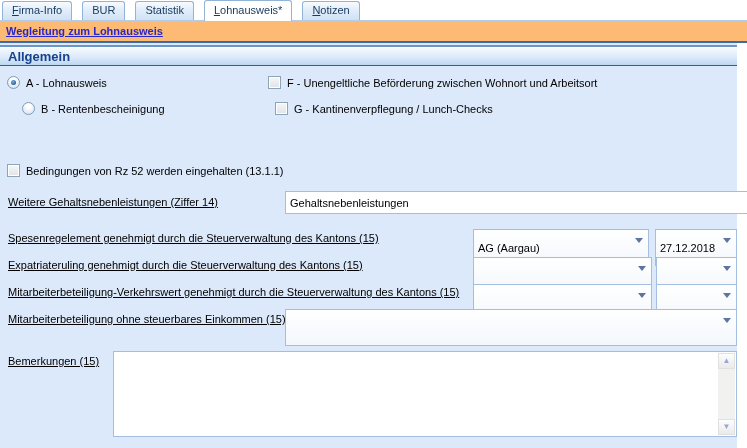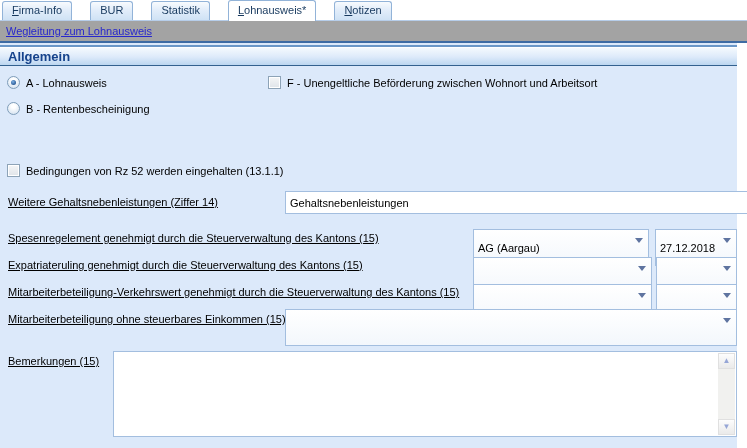--- a/index.html
+++ b/index.html
@@ -4,32 +4,32 @@
 <style>
   html,body { margin:0; padding:0; background:#ffffff; }
   body { width:747px; height:448px; overflow:hidden;
          font-family:"Liberation Sans", sans-serif; font-size:11px; color:#000; }
   .screen { position:relative; width:747px; height:448px; background:#ffffff; }
 
   
   .tabbar { position:absolute; top:0; left:0; right:0; height:21px;
             background:#ffffff; display:flex; align-items:flex-end; padding-left:2px;
             border-bottom:1px solid #b6cde9; box-sizing:border-box; }
-  .tab { position:relative; height:18px; line-height:17px; padding:0 9px; margin-right:18px;
+  .tab { position:relative; height:18px; line-height:17px; padding:0 9px; margin-right:10px;
          background:linear-gradient(#f8fbfe,#e2edfa 45%,#cfe2f5);
          border:1px solid #92b3d8; border-bottom:none; border-radius:3px 3px 0 0;
          color:#17395e; cursor:default; white-space:nowrap; }
   .tab.active { background:#ffffff; height:20px; line-height:19px; margin-bottom:-1px; z-index:2; }
   .tab-label { display:inline-block; }
   .accel::first-letter { text-decoration:underline; }
 
   
-  .linkbar { position:absolute; top:21px; left:0; right:0; height:20px; background:#a3a3a3;
+  .linkbar { position:absolute; top:21px; left:0; right:0; height:20px; background:#fdba74;
              border-bottom:2px solid #3e6ba3; box-sizing:content-box;
-             display:flex; align-items:center; padding-left:6px; }
+             display:flex; align-items:center; padding-left:6px;font-weight:bold; }
   .weg-link { color:#2727cc; text-decoration:underline; cursor:pointer; }
 
   
   .panel { position:absolute; top:43px; left:0; width:737px; height:405px; background:#dce9fa; }
 
   .group-header { position:absolute; left:0; width:737px; height:21px; box-sizing:border-box;
                   background:linear-gradient(#f7fbfe,#ddeafa 55%,#bcd6f0);
                   border-top:2px solid #6a97c8; border-bottom:1px solid #33618f;
                   box-shadow:inset 0 1px 0 #ffffff;
                   color:#15428b; font-weight:bold; font-size:13px; line-height:19px; padding-left:8px; }
@@ -98,27 +98,31 @@
   </div>
 
   <div class="panel">
 
     <div class="group-header" style="top:2px;">Allgemein</div>
 
     <div class="opt-row" style="left:7px; top:33px;">
       <span class="radio-icon selected"></span>
       <span>A - Lohnausweis</span>
     </div>
-    <div class="opt-row" style="left:7px; top:59px;">
+    <div class="opt-row" style="left:22px; top:59px;">
       <span class="radio-icon"></span>
       <span>B - Rentenbescheinigung</span>
     </div>
     <div class="opt-row" style="left:268px; top:33px;">
       <span class="checkbox-icon"></span>
       <span>F - Unengeltliche Beförderung zwischen Wohnort und Arbeitsort</span>
+    </div>
+    <div class="opt-row" style="left:275px; top:59px;">
+      <span class="checkbox-icon"></span>
+      <span>G - Kantinenverpflegung / Lunch-Checks</span>
     </div>
 
 
     <div class="opt-row" style="left:7px; top:121px;">
       <span class="checkbox-icon"></span>
       <span>Bedingungen von Rz 52 werden eingehalten (13.1.1)</span>
     </div>
 
     <div class="label" style="left:8px; top:153px;">Weitere Gehaltsnebenleistungen (Ziffer 14)</div>
     <input class="textbox" style="left: 285px; top: 148px; width: 536px;" value="Gehaltsnebenleistungen">

